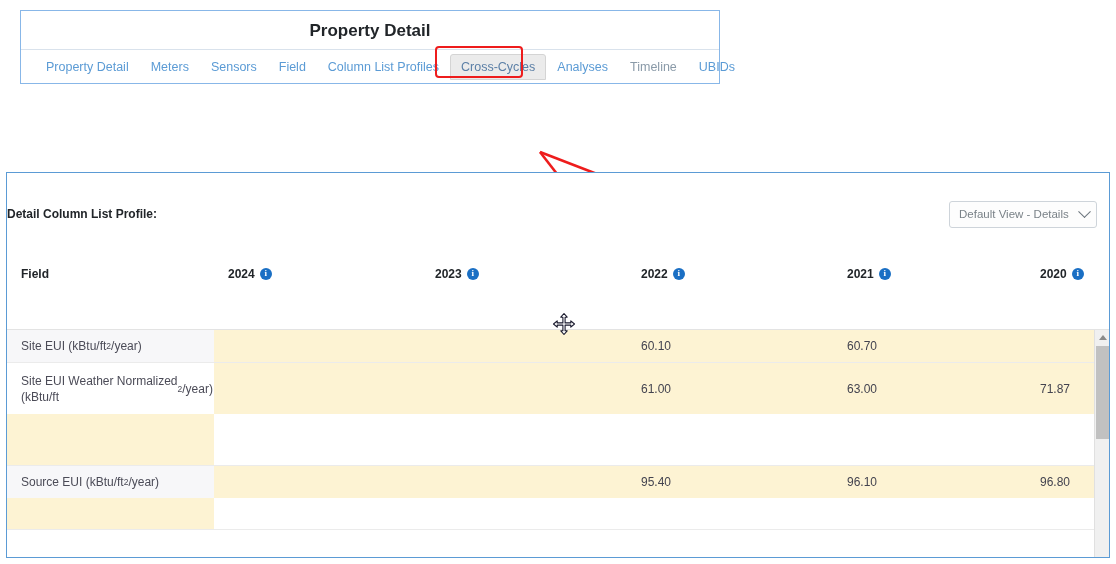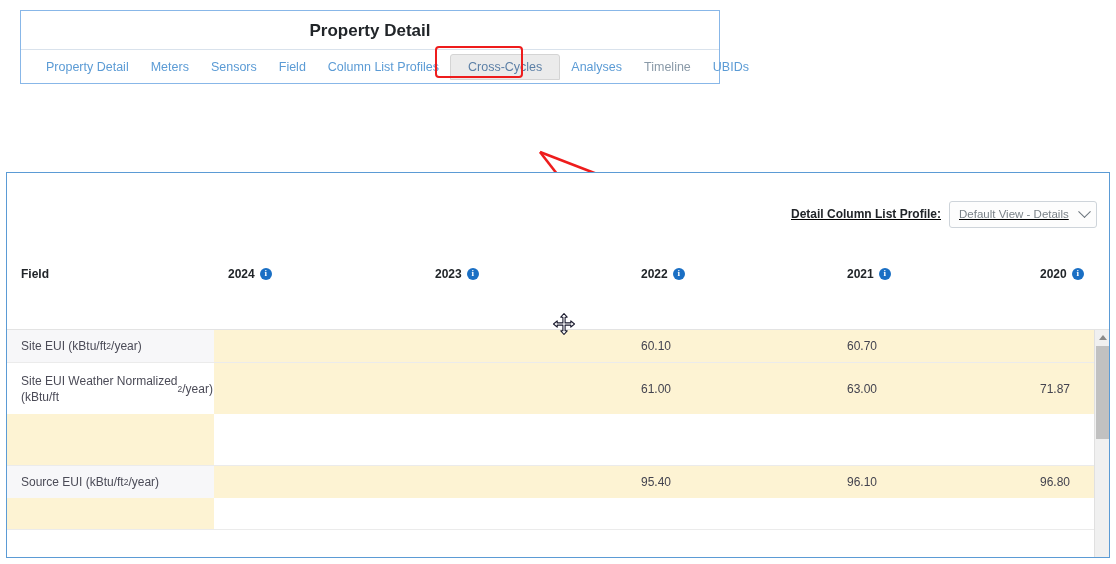--- a/index.html
+++ b/index.html
@@ -51,21 +51,21 @@
     white-space: nowrap;
     cursor: pointer;
     border-radius: 3px 3px 0 0;
     line-height: 16px;
   }
   .tab.muted { color: #8a9aa8; }
   .tab.active {
     color: #5b7fa6;
     background: #ebebeb;
     border: 1px solid #d4d4d4;
-    padding: 4px 17px;
+    padding: 4px 10px;
   }
   .tab-highlight {
     position: absolute;
     left: 414px;
     top: -4px;
     width: 88px;
     height: 32px;
     border: 2.5px solid #ee1c1c;
     border-radius: 4px;
     pointer-events: none;
@@ -101,23 +101,22 @@
     width: 1104px;
     height: 386px;
     border: 1px solid #5b9bd5;
     background: #ffffff;
     overflow: hidden;
   }
   .profile-bar {
     height: 82px;
     display: flex;
     align-items: center;
-    justify-content: flex-end;
+    justify-content: space-between;
     padding-right: 12px;
-    text-decoration: underline;
   }
   .profile-label {
     font-size: 12px;
     font-weight: bold;
     color: #212529;
     margin-right: 8px;
   }
   .profile-select {
     width: 148px;
     height: 27px;

